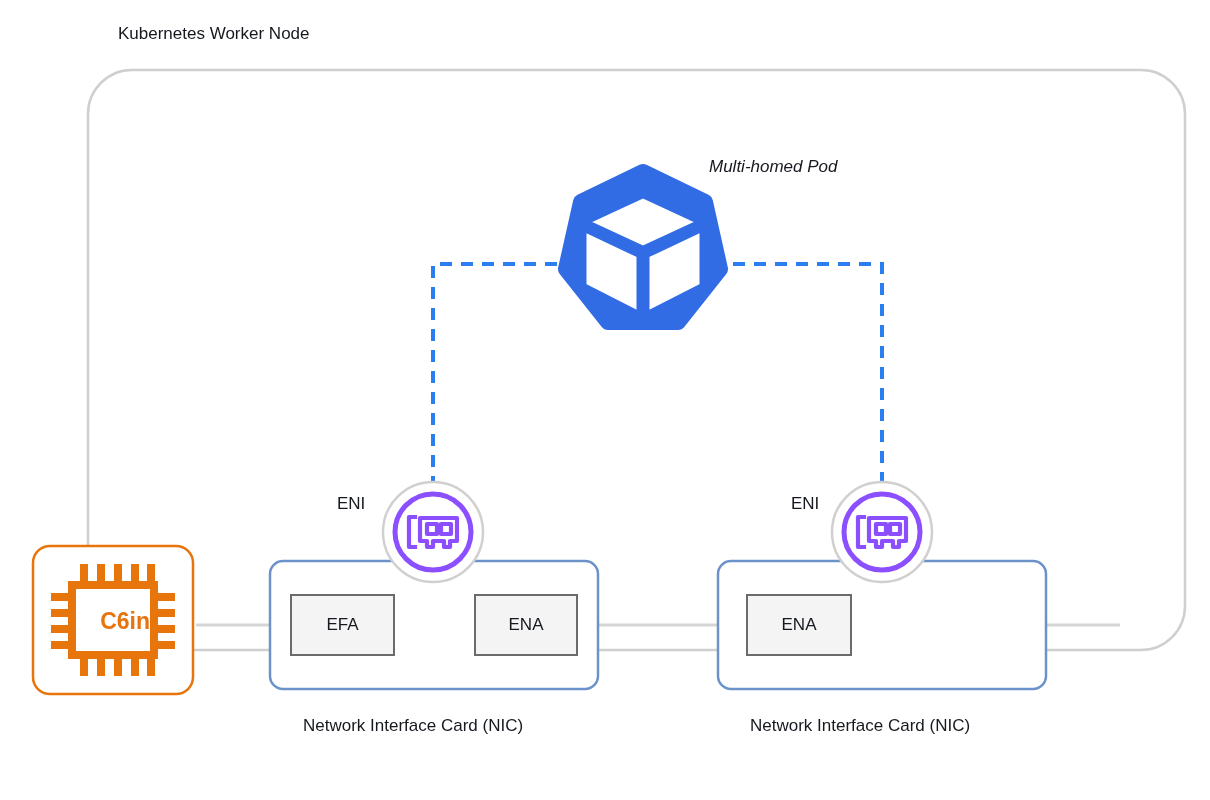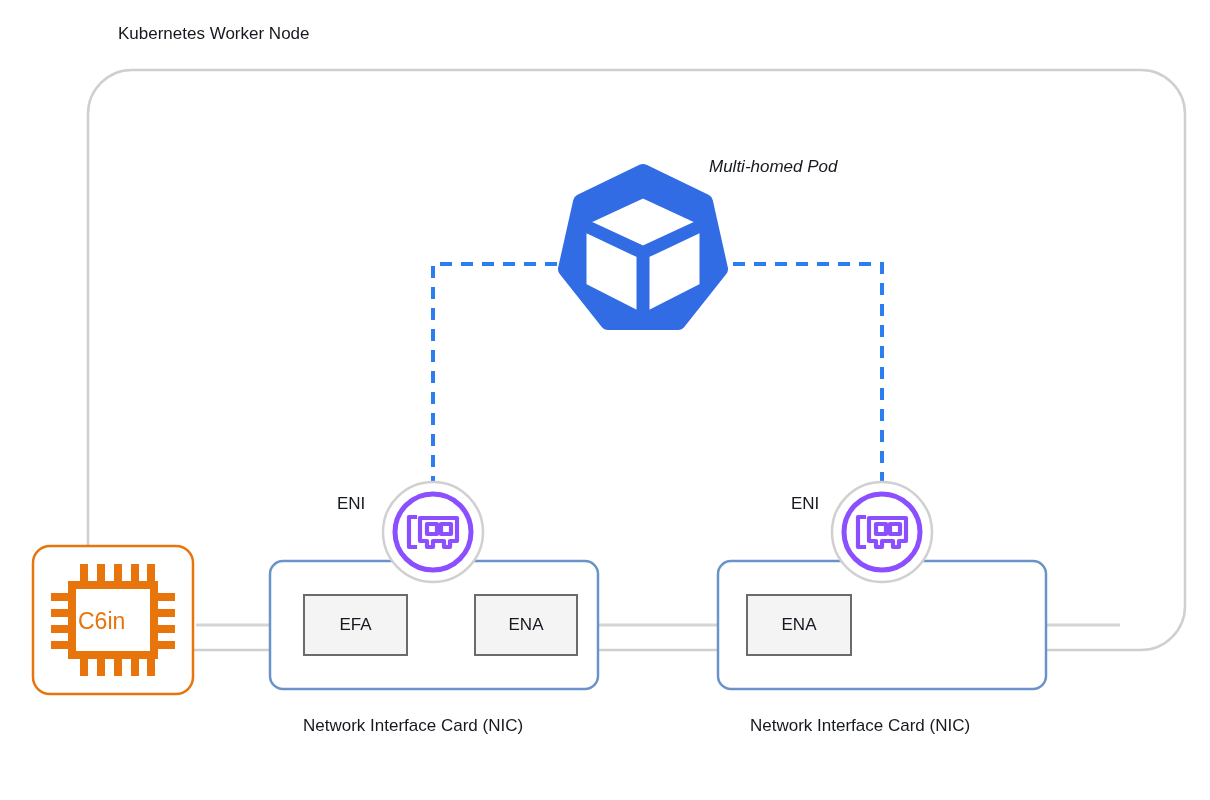--- a/index.html
+++ b/index.html
@@ -43,33 +43,34 @@
     position: absolute;
     box-sizing: border-box;
     background: #f4f4f4;
     border: 2px solid #6b6b6b;
     display: flex;
     align-items: center;
     justify-content: center;
     color: #16191f;
     font-size: 17px;
   }
-  #efa-box-left { left: 290px; top: 594px; width: 105px; height: 62px; margin-left: 13px; }
+  #efa-box-left { left: 290px; top: 594px; width: 105px; height: 62px; }
   #ena-box-left { left: 474px; top: 594px; width: 104px; height: 62px; }
   #ena-box-right{ left: 746px; top: 594px; width: 106px; height: 62px; }
 
   #c6in-label {
     position: absolute;
     left: 78px;
     top: 608px;
     width: 72px;
-    text-align: left;
+    text-align: right;
     color: #e8740c;
     font-size: 23px;
     white-space: nowrap;
+    font-weight: bold;
   }
 </style>
 </head>
 <body>
 
 <div id="canvas">
 
   <svg id="diagram-svg" viewBox="0 0 1210 800">
 
     <rect x="88" y="70" width="1097" height="580" rx="44" ry="44" fill="none" stroke="#cfcfcf" stroke-width="2.5"></rect>

